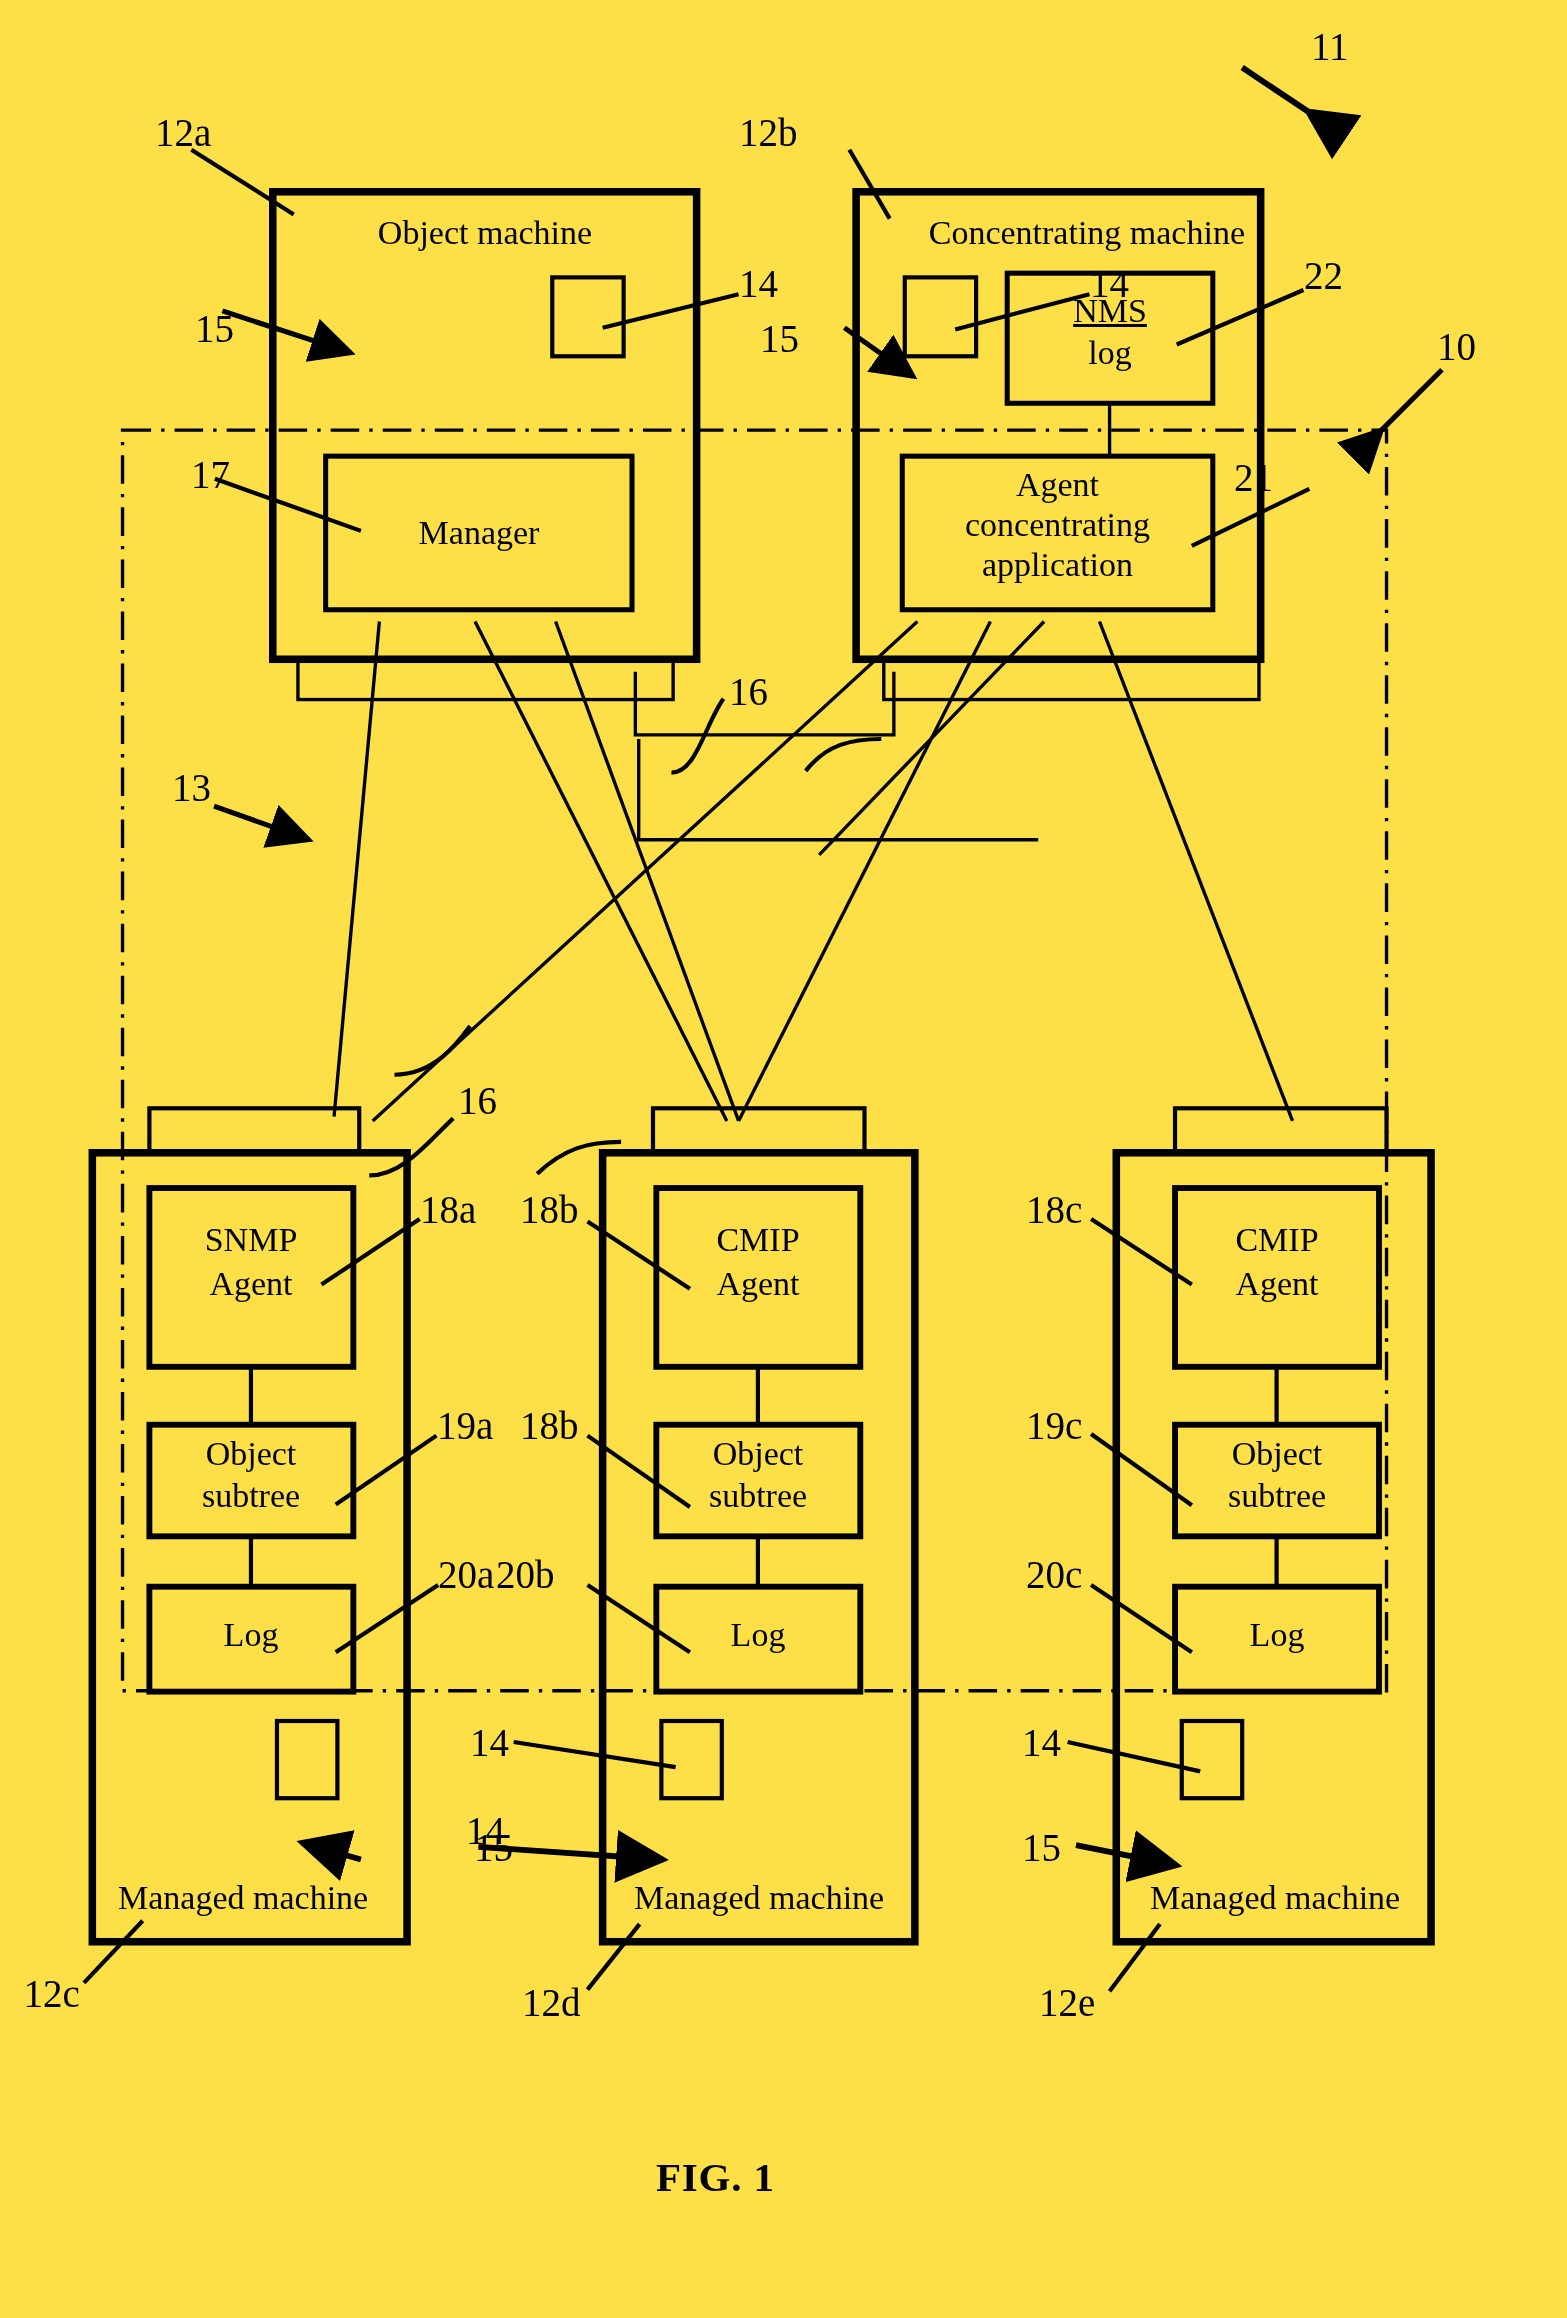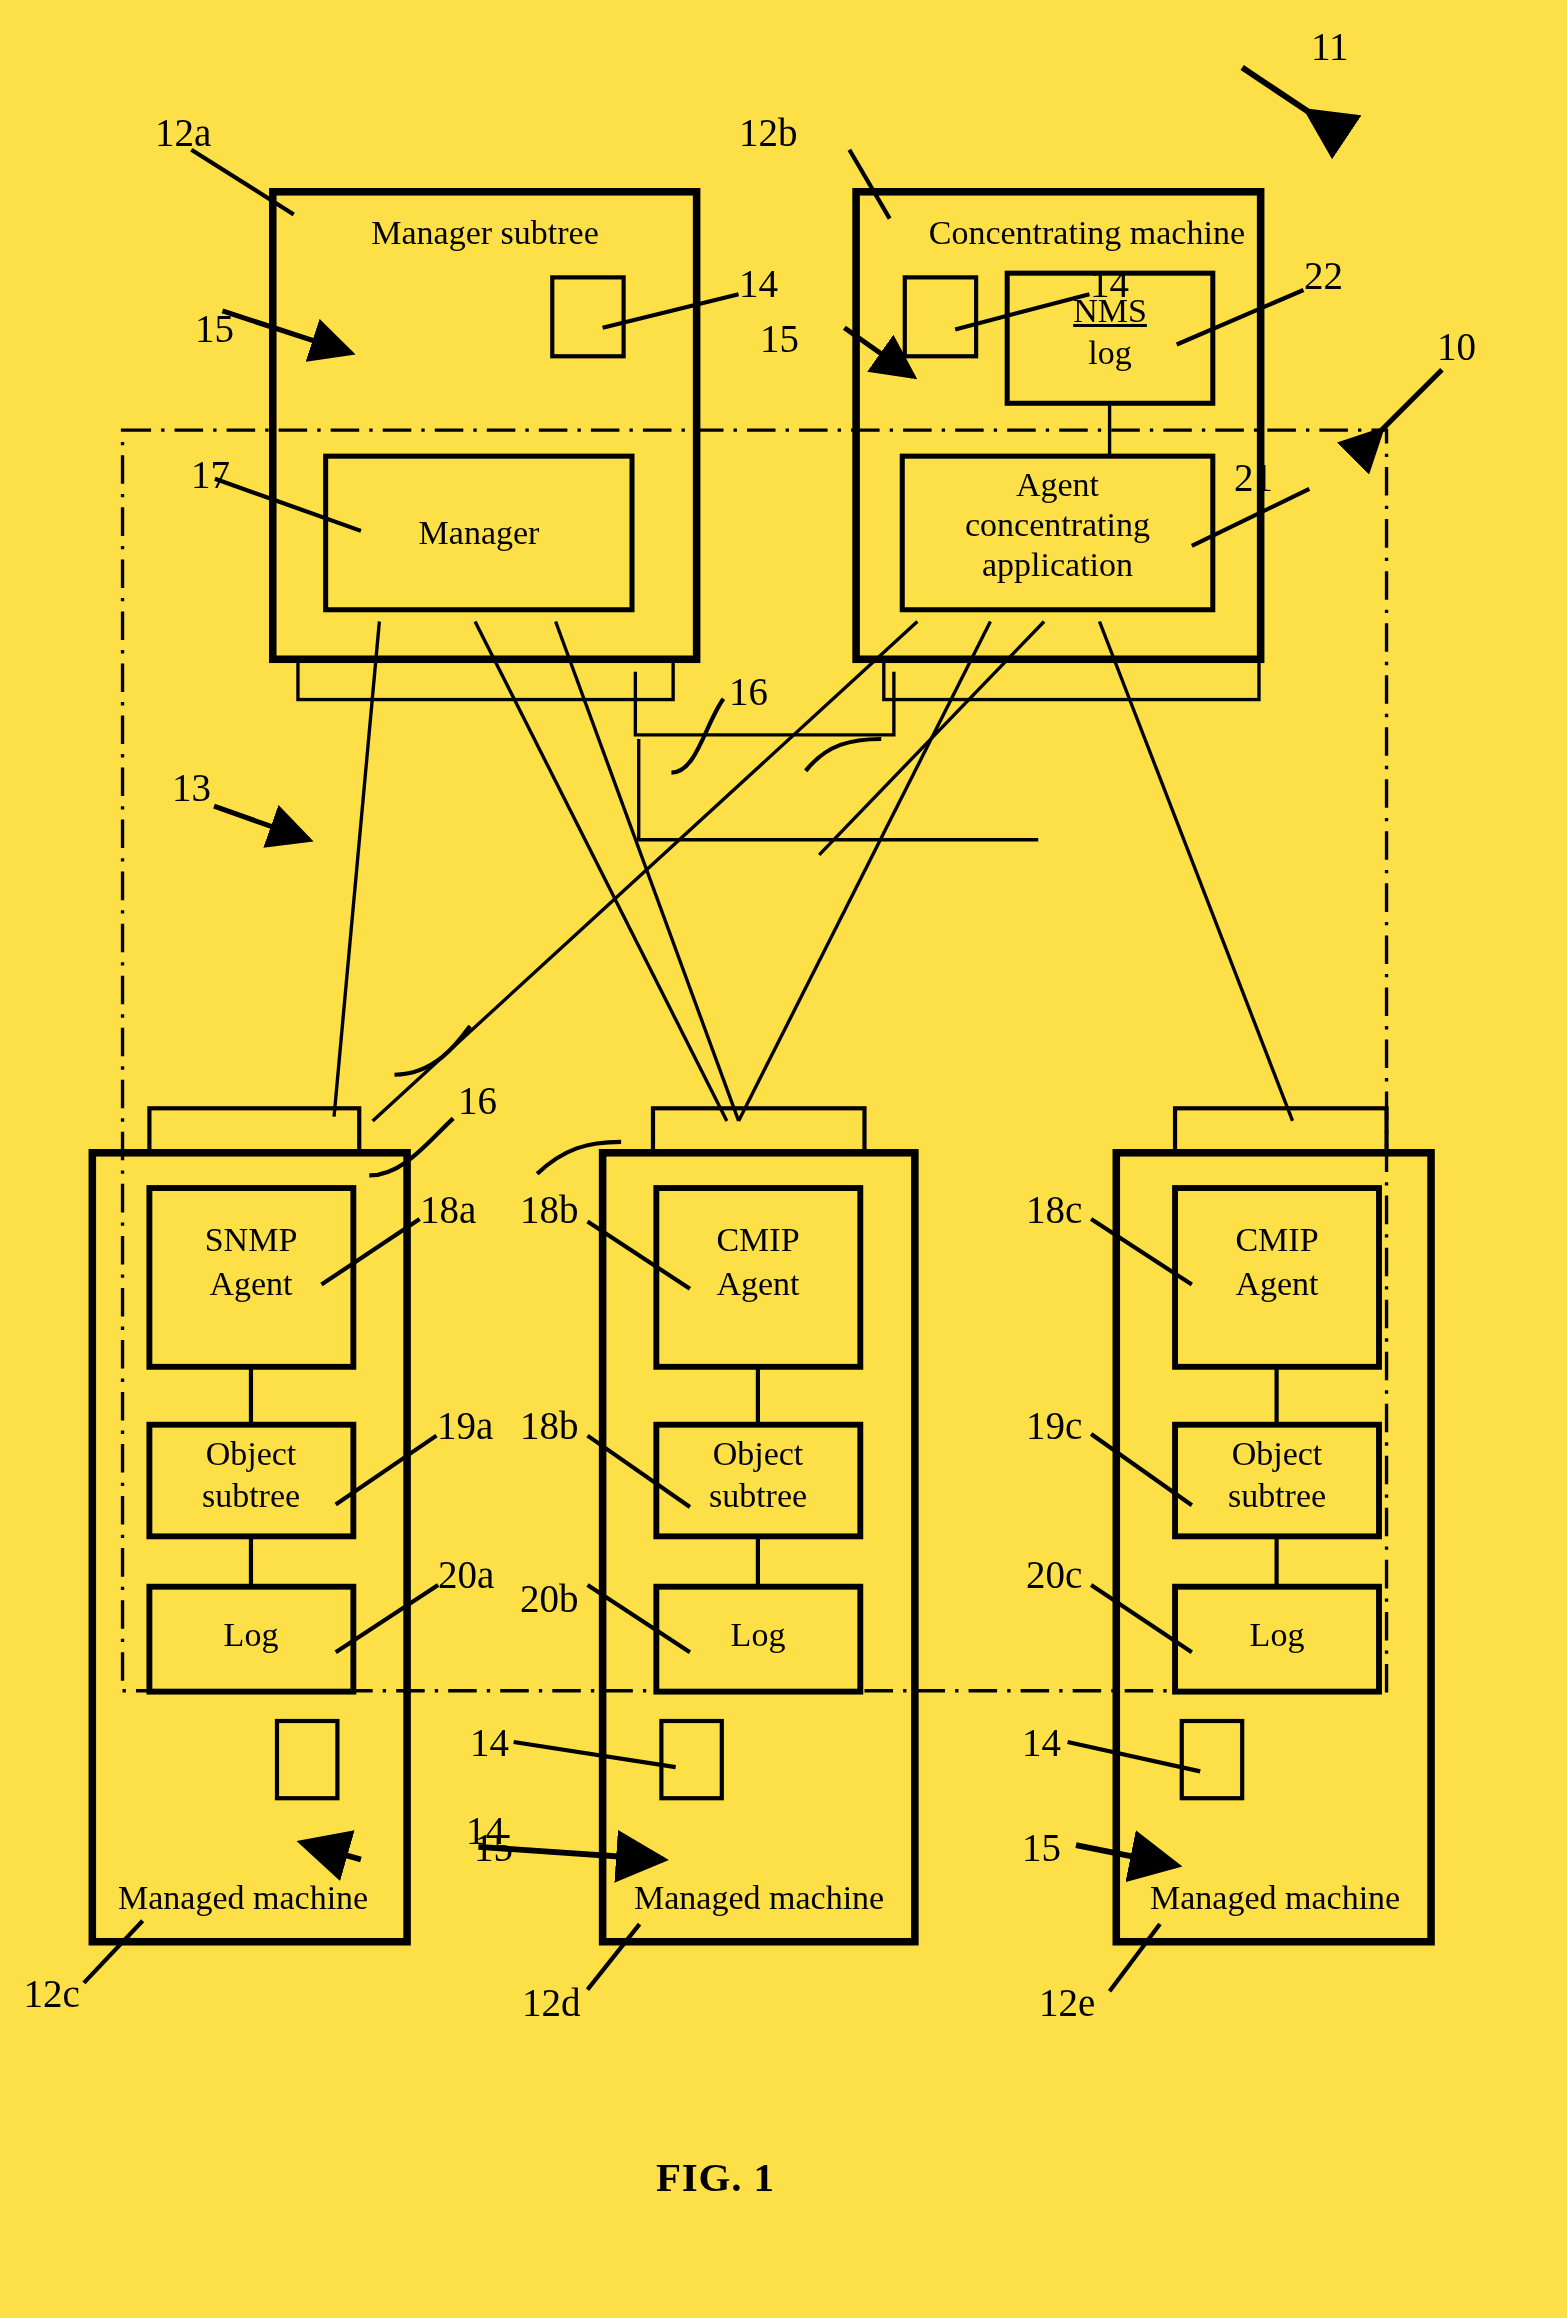--- a/index.html
+++ b/index.html
@@ -219,21 +219,21 @@
   </svg>
 
   <div class="ref-label" style="left:1311px; top:27px;">11</div>
 
   <div class="ref-label" style="left:1437px; top:327px;">10</div>
 
   <div class="ref-label" style="left:172px; top:768px;">13</div>
 
   <div class="ref-label" style="left:155px; top:113px;">12a</div>
 
-  <div class="box-label" style="left:273px; top:214px; width:424px;">Manager subtree</div>
+  <div class="box-label" style="left:273px; top:214px; width:424px;">Object machine</div>
 
   <div class="ref-label" style="left:739px; top:264px;">14</div>
 
   <div class="ref-label" style="left:195px; top:309px;">15</div>
 
   <div class="ref-label" style="left:191px; top:455px;">17</div>
 
   <div class="box-label" style="left:326px; top:514px; width:306px;">Manager</div>
 
   <div class="ref-label" style="left:729px; top:672px;">16</div>
@@ -284,21 +284,21 @@
 
   <div class="ref-label" style="left:520px; top:1190px;">18b</div>
 
   <div class="box-label" style="left:656px; top:1435px; width:204px;">Object</div>
   <div class="box-label" style="left:656px; top:1477px; width:204px;">subtree</div>
 
   <div class="ref-label" style="left:520px; top:1406px;">18b</div>
 
   <div class="box-label" style="left:656px; top:1616px; width:204px;">Log</div>
 
-  <div class="ref-label" style="left:520px; top:1555px;margin-top:24px;">20b</div>
+  <div class="ref-label" style="left:496px; top:1555px;">20b</div>
 
   <div class="ref-label" style="left:470px; top:1723px;">14</div>
 
   <div class="box-label" style="left:634px; top:1879px; width:269px; text-align:left;">Managed machine</div>
 
   <div class="ref-label" style="left:522px; top:1983px;">12d</div>
 
   <div class="box-label" style="left:1175px; top:1221px; width:204px;">CMIP</div>
   <div class="box-label" style="left:1175px; top:1265px; width:204px;">Agent</div>
 

